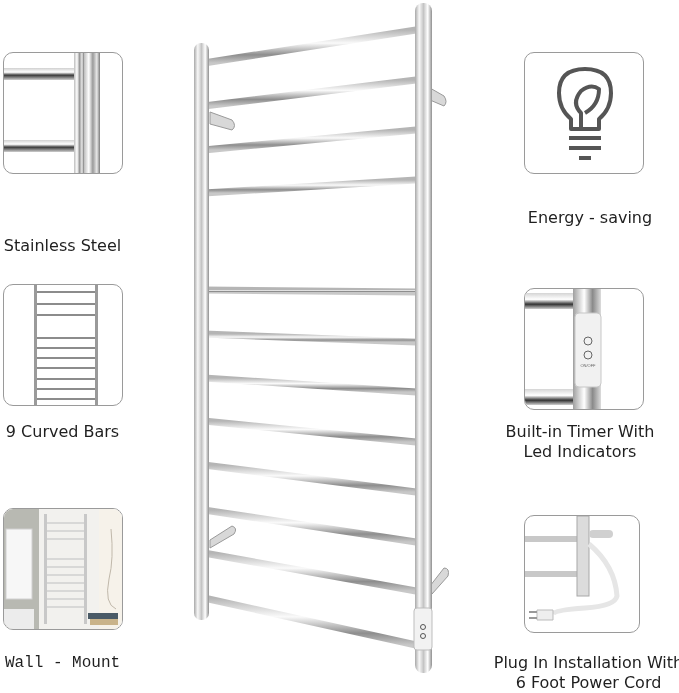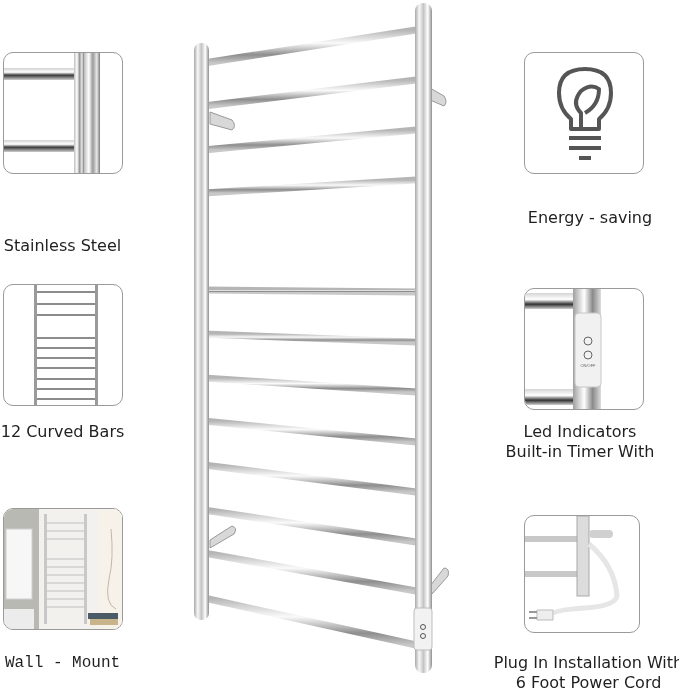--- a/index.html
+++ b/index.html
@@ -51,21 +51,21 @@
         <line x1="33" y1="53" x2="91" y2="53"></line>
       <line x1="33" y1="63" x2="91" y2="63"></line>
         <line x1="33" y1="73" x2="91" y2="73"></line>
       <line x1="33" y1="83" x2="91" y2="83"></line>
         <line x1="33" y1="94" x2="91" y2="94"></line>
       <line x1="33" y1="104" x2="91" y2="104"></line>
         <line x1="33" y1="114" x2="91" y2="114"></line>
     </g>
   </svg>
 </div>
-<div class="caption" style="left:0;top:422px;width:125px;">12 Curved Bars</div>
+<div class="caption" style="left:0;top:422px;width:125px;">9 Curved Bars</div>
 
 <div class="tile" style="left:3px;top:508px;">
   <svg width="120" height="122" viewBox="0 0 120 122">
     <rect x="0" y="0" width="120" height="122" fill="#f2f1ee"></rect>
     <rect x="0" y="0" width="35" height="122" fill="#b8b9b2"></rect>
     <rect x="2" y="20" width="26" height="70" fill="#f7f7f7" stroke="#d0d0d0"></rect>
     <rect x="0" y="100" width="30" height="22" fill="#ececec"></rect>
     <rect x="95" y="0" width="25" height="122" fill="#f6f2ea"></rect>
     <rect x="40" y="5" width="3" height="110" fill="#c8c8c8"></rect>
     <rect x="80" y="5" width="3" height="110" fill="#c8c8c8"></rect>
@@ -169,22 +169,22 @@
     <rect x="0" y="4" width="50" height="16" fill="url(#thp)"></rect>
     <rect x="0" y="100" width="50" height="16" fill="url(#thp)"></rect>
     <rect x="48" y="0" width="28" height="122" fill="url(#tvp)"></rect>
     <rect x="50" y="24" width="26" height="74" rx="4" fill="#f1f1f1" stroke="#c7c7c7"></rect>
     <circle cx="63" cy="52" r="4" fill="none" stroke="#666"></circle>
     <circle cx="63" cy="66" r="4" fill="none" stroke="#666"></circle>
     <text x="63" y="78" font-size="4" text-anchor="middle" fill="#666" font-family="Liberation Sans, sans-serif">ON/OFF</text>
   </svg>
 </div>
 <div class="caption" style="left:490px;top:422px;width:180px;">
+  <div>Built-in Timer With</div>
   <div>Led Indicators</div>
-  <div>Built-in Timer With</div>
 </div>
 
 <div class="tile" style="left:524px;top:515px;width:116px;height:118px;">
   <svg width="116" height="118" viewBox="0 0 116 118">
     <rect x="0" y="20" width="60" height="6" fill="#c8c8c8"></rect>
     <rect x="0" y="55" width="60" height="6" fill="#c8c8c8"></rect>
     <rect x="52" y="0" width="12" height="80" fill="#dcdcdc" stroke="#a8a8a8"></rect>
     <rect x="64" y="14" width="24" height="8" rx="4" fill="#d0d0d0"></rect>
     <path d="M64 28 Q90 50 92 80 Q90 90 60 92 Q30 94 28 98" fill="none" stroke="#e6e6e6" stroke-width="5"></path>
     <path d="M28 94 L12 94 L12 104 L28 104 Z" fill="#eeeeee" stroke="#bbb"></path>

